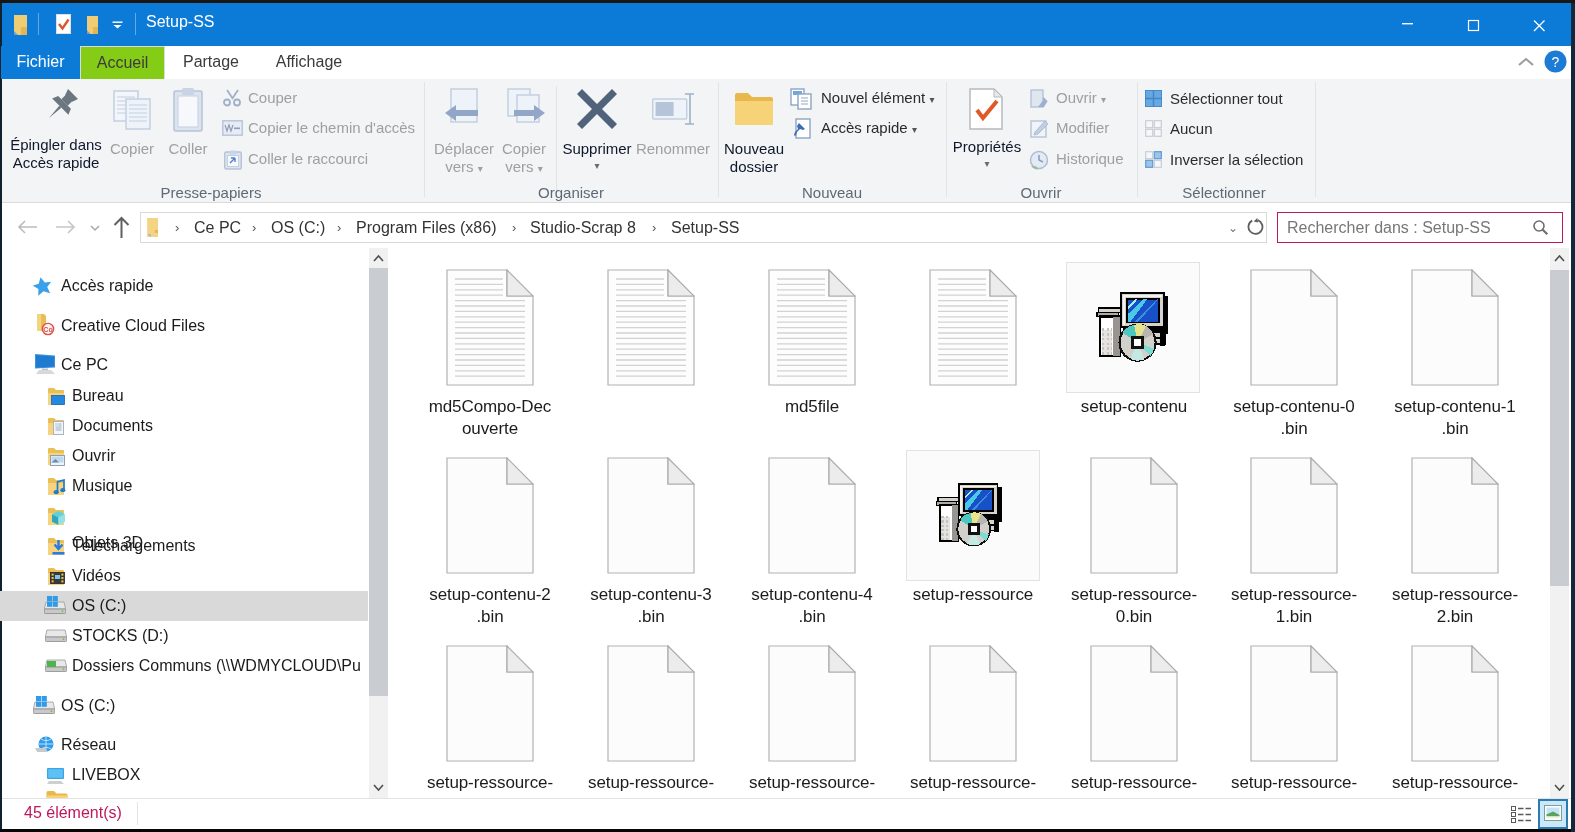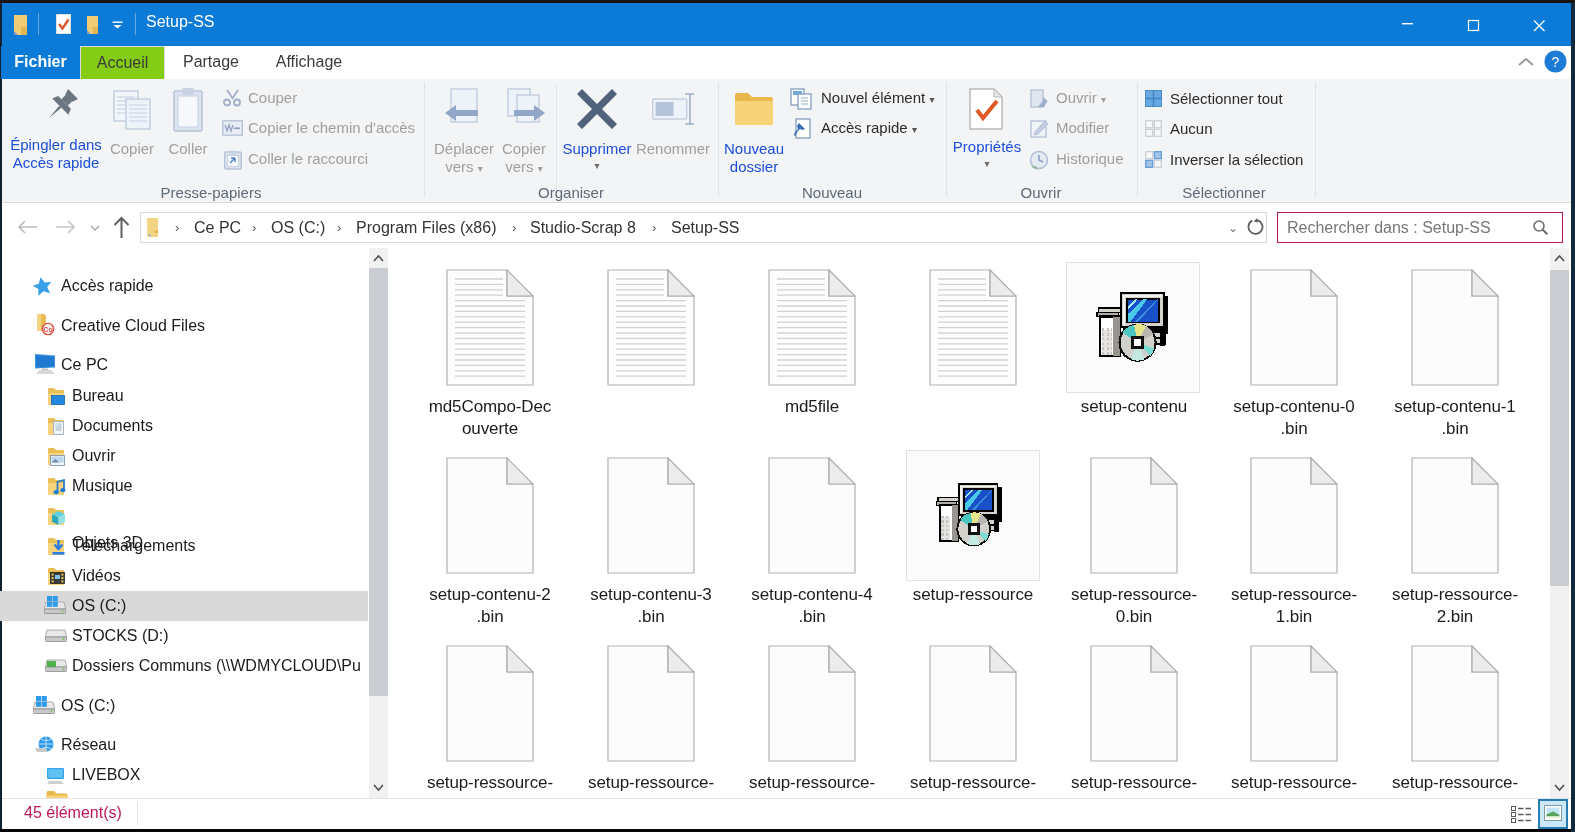--- a/index.html
+++ b/index.html
@@ -16,28 +16,28 @@
 #ribbon { left:2px; top:79px; width:1569px; height:124px; background:#f2f4f6; border-bottom:1px solid #d8dadc; }
 #toolbar { left:2px; top:204px; width:1569px; height:44px; background:#ffffff; }
 #main { left:2px; top:248px; width:1569px; height:550px; background:#ffffff; }
 #statusbar { left:2px; top:798px; width:1569px; height:31px; background:#ffffff; border-top:1px solid #e3e3e3; }
 
 .qsep { top:13px; width:1px; height:22px; background:#64a8e2; }
 #wintitle { left:146px; top:13px; color:#ffffff; font-size:16px; }
 .capbtn { top:3px; width:46px; height:43px; }
 
 .tab { top:46px; height:33px; font-size:16px; line-height:32px; text-align:center; }
-#tab-fichier { left:1px; width:79px; background:#0c7bd8; color:#fff;font-weight:bold; }
+#tab-fichier { left:1px; width:79px; background:#0c7bd8; color:#fff; }
 #tab-accueil { left:80px; width:85px; background:#84cc16; color:#3b3b3b; border:1px solid #dadbdc; border-bottom:none; }
 #tab-partage { left:165px; width:92px; color:#3b3b3b; }
 #tab-affichage { left:257px; width:104px; color:#3b3b3b; }
 
 .gsep { top:82px; width:1px; height:115px; background:#e2e3e5; }
 .glabel { top:184px; height:16px; font-size:15px; color:#5d6a76; text-align:center; }
-.btext { font-size:15px; color:#1d4ed8; text-align:center; line-height:18px; }
+.btext { font-size:15px; color:#0f172a; text-align:center; line-height:18px; }
 .btext.dis { color:#9f9f9f; }
 .srow { font-size:15px; color:#9f9f9f; }
 .srow.en { color:#2b2b2b; }
 
 #addrbox { left:140px; top:212px; width:1102px; height:31px; background:#fff; border:1px solid #d9d9d9; }
 #refrbox { left:1241px; top:212px; width:26px; height:31px; background:#fff; border:1px solid #d9d9d9; border-left:none; }
 #searchbox { left:1277px; top:212px; width:286px; height:31px; background:#fff; border:1px solid #be185d; font-size:16px; color:#777; line-height:29px; padding-left:9px; }
 .crumb { font-size:16px; color:#333; line-height:29px; }
 .chev { font-size:13px; color:#555; line-height:29px; }
 

